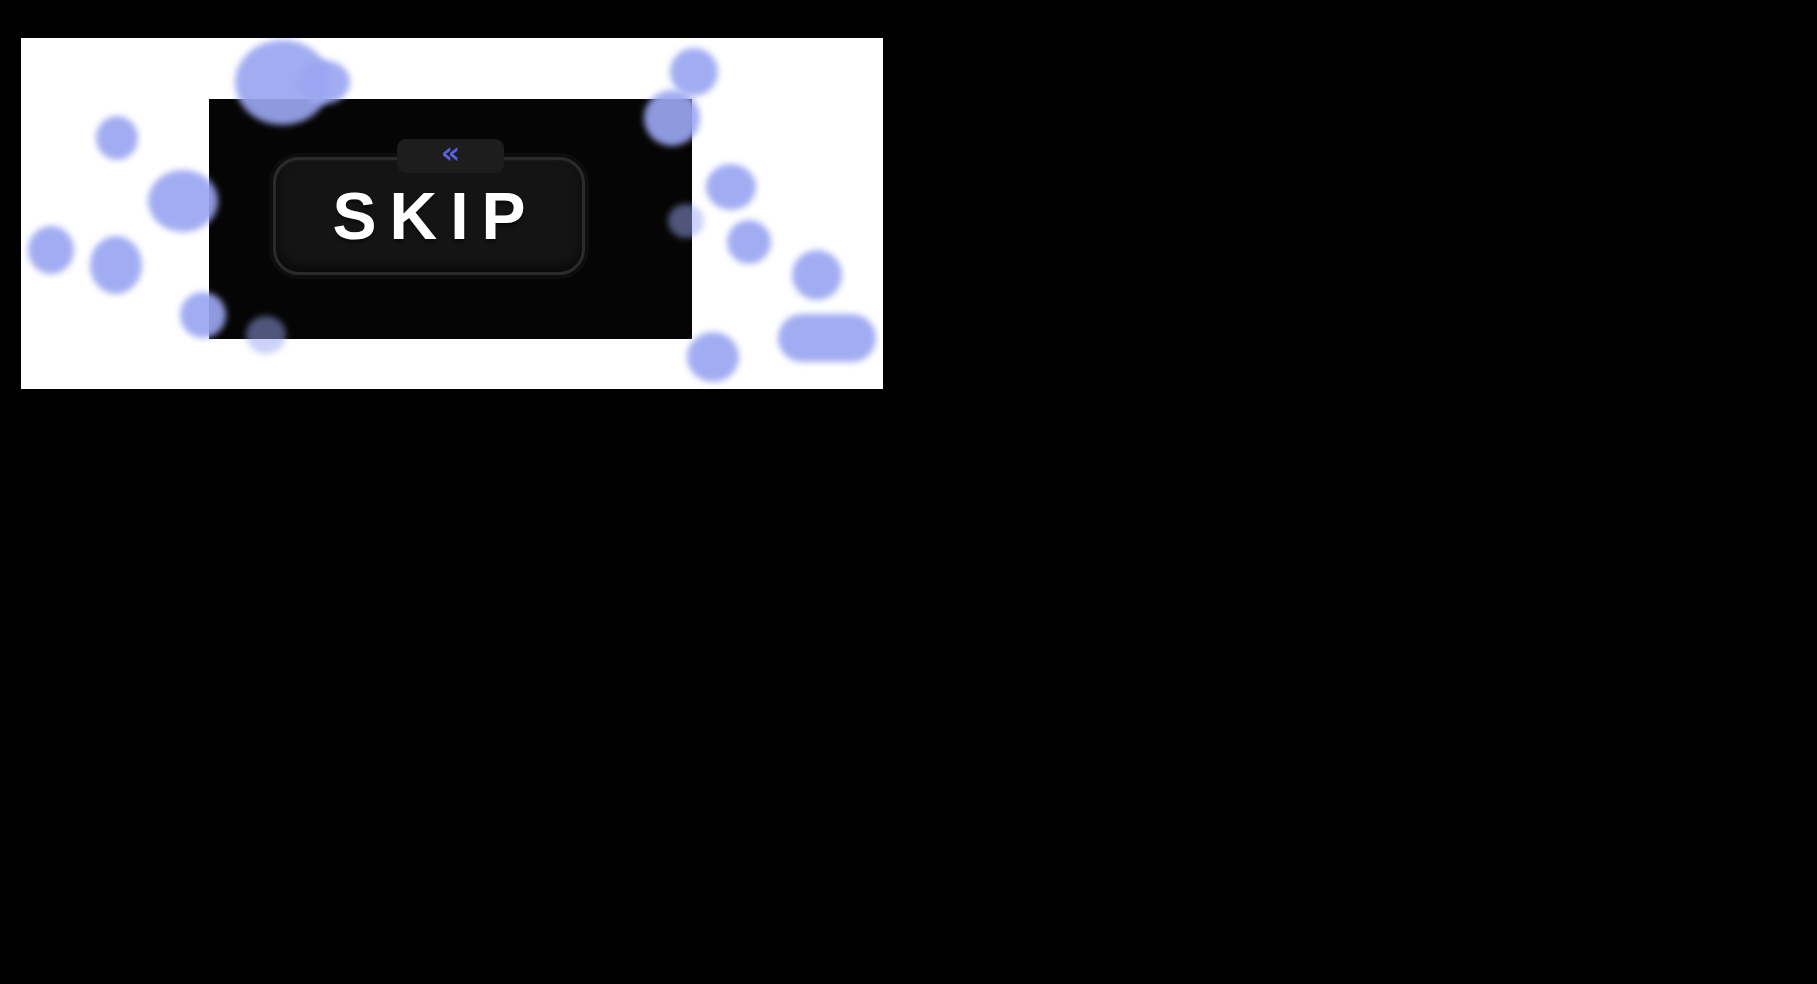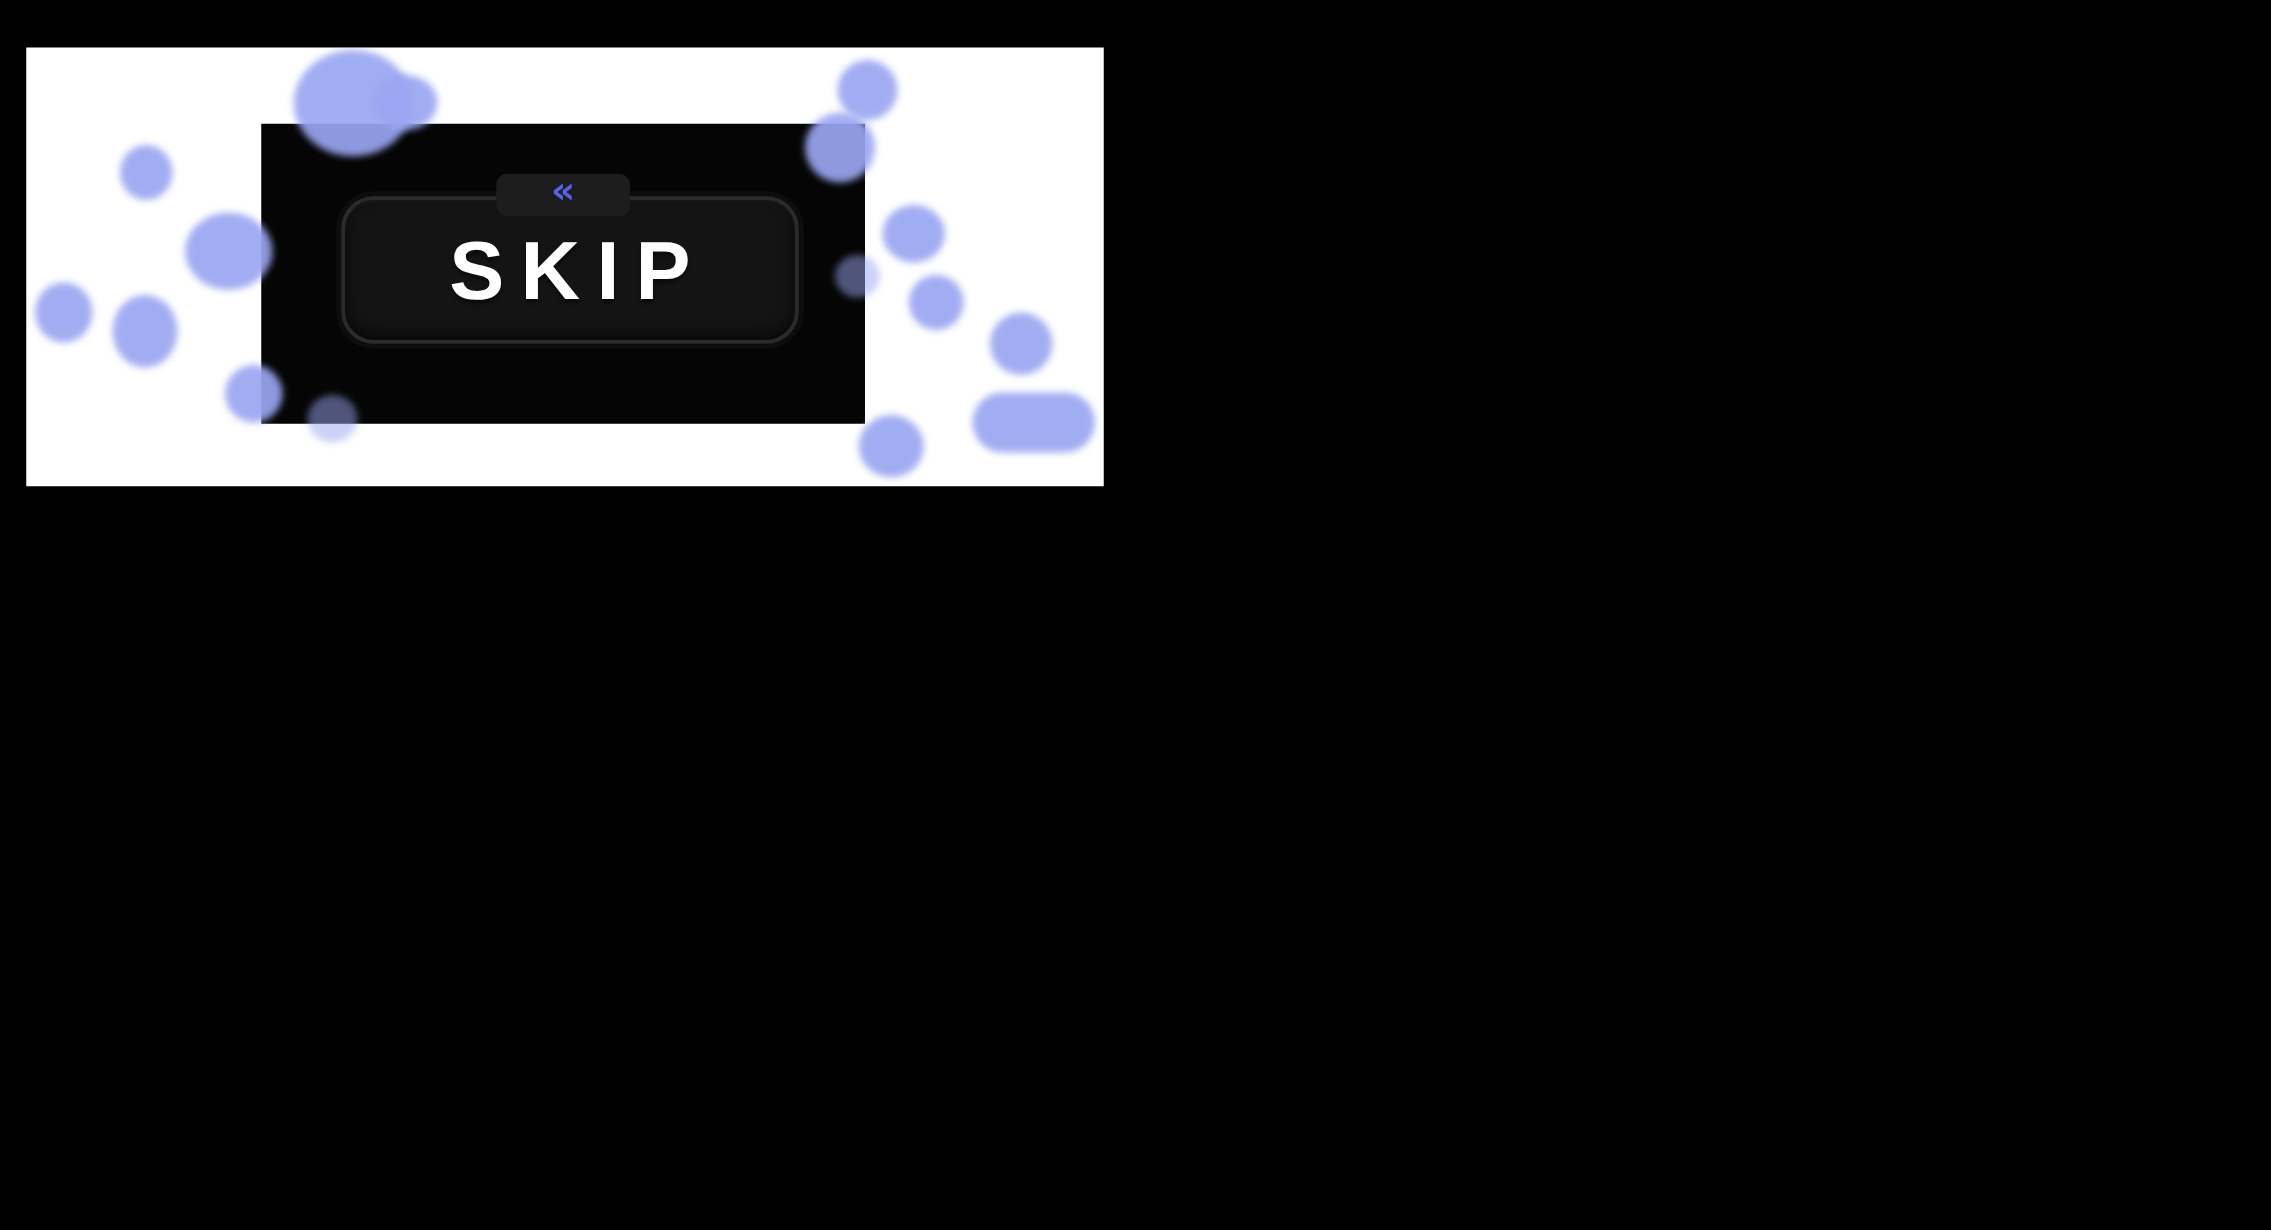--- a/index.html
+++ b/index.html
@@ -55,21 +55,21 @@
     font-size: 30px;
     font-weight: bold;
     line-height: 1;
     transform: translateY(-3px);
     user-select: none;
   }
   .skip-btn {
     position: absolute;
     left: 64px;
     top: 58px;
-    width: 366px;
+    width: 312px;
     height: 118px;
     padding: 0;
     background: var(--button-background, #141414);
     border: 3px solid var(--button-border, #2b2b2b);
     border-radius: 26px;
     display: flex;
     align-items: center;
     justify-content: center;
     z-index: 2;
     cursor: pointer;

